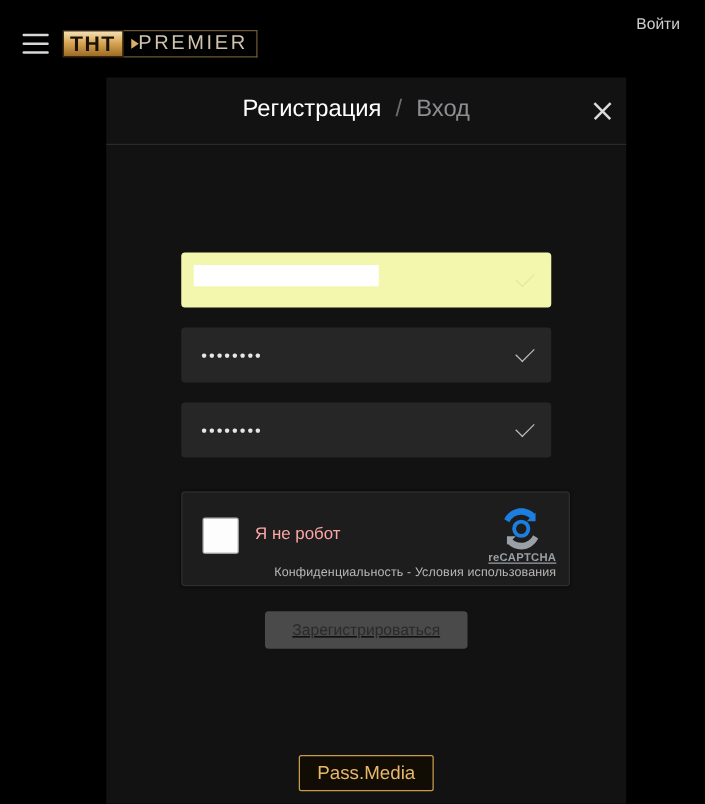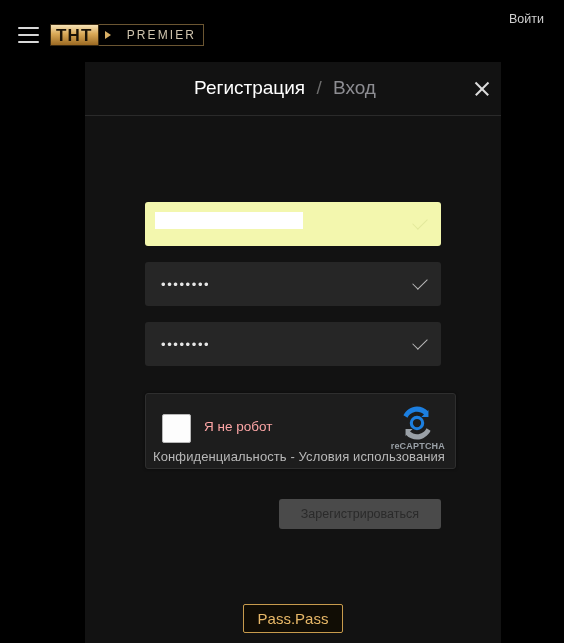--- a/index.html
+++ b/index.html
@@ -69,26 +69,26 @@
     letter-spacing: 1.2px;
     color: #1a1206;
     background: linear-gradient(180deg, #f6e2b6 0%, #d9a856 45%, #9c6a23 100%);
     border: 1px solid #3a2a12;
     font-family: "Liberation Sans", sans-serif;
     line-height: 1;
   }
   .brand-premier {
     display: flex;
     align-items: center;
-    gap: 16px;
+    gap: 0;
     padding: 0 7px 0 6px;
     border: 1px solid #6b5632;
     border-left: none;
     color: #cfc4ae;
-    font-size: 12px;
+    font-size: 16px;
     letter-spacing: 2.1px;
     line-height: 1;
   }
   .brand-play {
     width: 0; height: 0;
     border-top: 4px solid transparent;
     border-bottom: 4px solid transparent;
     border-left: 6px solid #d9b066;
   }
   .login-link {
@@ -280,38 +280,40 @@
     height: 44px;
   }
   .rc-brand {
     position: absolute;
     right: 10px;
     top: 47px;
     font-size: 9px;
     font-weight: bold;
     color: #9aa0a6;
     letter-spacing: 0.2px;
+    text-decoration: underline;
   }
   .rc-terms {
     position: absolute;
     right: 10px;
     bottom: 4px;
-    font-size: 13px;
+    font-size: 10px;
     color: #b8b8b8;
     letter-spacing: 0.1px;
     white-space: nowrap;
   }
   .rc-terms span { cursor: pointer; }
 
   
   .submit-wrap {
-    margin-top: 30px;
-    display: flex;
-    justify-content: flex-end;
+    margin-top: 20px;
+    display: flex;
+    justify-content: center;
     width: 296px;
+    text-decoration: underline;
   }
   .submit-btn {
     background: #4a4a4a;
     color: #2a2a2a;
     border: none;
     border-radius: 3px;
     font-size: 12.5px;
     font-family: "Liberation Sans", sans-serif;
     padding: 8px 22px;
     cursor: default;
@@ -414,17 +416,17 @@
           <span>Конфиденциальность</span><span> - </span><span>Условия использования</span>
         </div>
       </div>
 
       <div class="submit-wrap">
         <button class="submit-btn">Зарегистрироваться</button>
       </div>
     </div>
 
     <div class="passmedia-wrap">
-      <div class="passmedia">Pass.Pass</div>
+      <div class="passmedia">Pass.Media</div>
     </div>
 
   </div>
 </div>
 
 </body></html>

